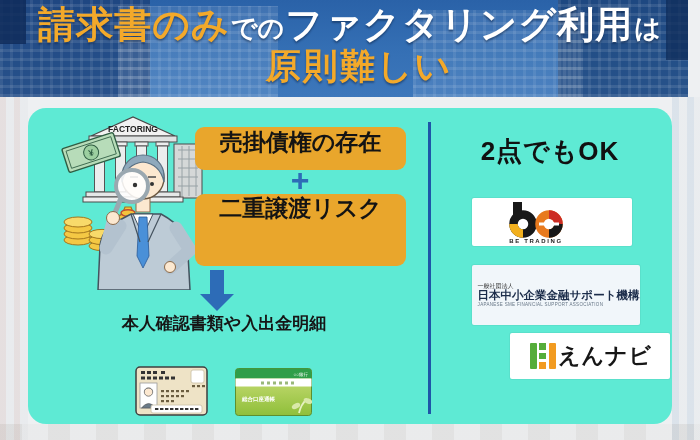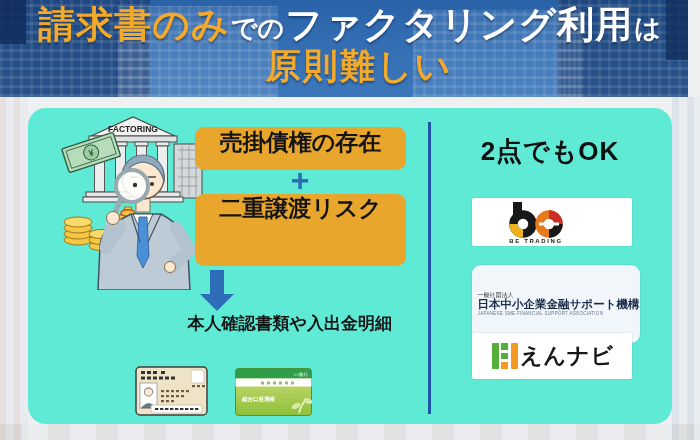--- a/index.html
+++ b/index.html
@@ -48,37 +48,37 @@
   .cond-2{top:86px;height:72px;font-size:23px;line-height:1.3;}
   .plus{position:absolute;left:252px;top:56px;width:40px;text-align:center;
         color:#2d6cb7;font-size:32px;font-weight:900;line-height:1;}
 
   .arrow{position:absolute;left:172px;top:162px;width:34px;height:42px;}
   .arrow .shaft{position:absolute;left:10px;top:0;width:14px;height:24px;background:#2d6cb7;}
   .arrow .head{position:absolute;left:0;top:24px;width:0;height:0;
                border-left:17px solid transparent;border-right:17px solid transparent;
                border-top:17px solid #2d6cb7;}
 
-  .result-text{position:absolute;left:28px;top:204px;width:336px;text-align:right;
+  .result-text{position:absolute;left:28px;top:204px;width:336px;text-align:center;
                color:#161616;font-weight:900;font-size:17px;line-height:1.45;}
 
   .doc{position:absolute;}
   .doc-id{left:107px;top:258px;width:73px;height:50px;}
   .doc-book{left:207px;top:260px;width:77px;height:48px;}
 
   .divider{position:absolute;left:400px;top:14px;width:3px;height:292px;background:#1e56a8;}
 
   .right-head{position:absolute;left:404px;top:26px;width:236px;text-align:center;
               color:#111;font-weight:900;font-size:26px;letter-spacing:1px;}
 
   .logo-box{position:absolute;left:444px;width:160px;background:#fff;border-radius:2px;
             display:flex;align-items:center;justify-content:center;box-shadow:0 0 0 1px rgba(0,0,0,.04);}
   .logo-be{top:90px;height:48px;}
-  .logo-jfsa{top:157px;height:54px;background:#f1f6fa;gap:5px;padding:12px 4px;border-radius:9px;}
-  .logo-en{top:225px;height:46px;}
+  .logo-jfsa{top:157px;height:60px;background:#f1f6fa;gap:5px;padding:0 4px;}
+  .logo-en{top:225px;height:46px;margin-left:38px;}
 
   .jfsa-text{display:flex;flex-direction:column;line-height:1.12;}
   .jfsa-type{font-size:6px;color:#333;}
   .jfsa-name{font-size:11.5px;font-weight:700;color:#1b2c4a;
              font-family:"Liberation Serif","DejaVu Serif",serif;white-space:nowrap;}
   .jfsa-en{font-size:4.5px;color:#667585;letter-spacing:.3px;}
   .en-label{font-size:22px;font-weight:900;color:#161616;letter-spacing:1px;}
 </style>
 </head>
 <body>

